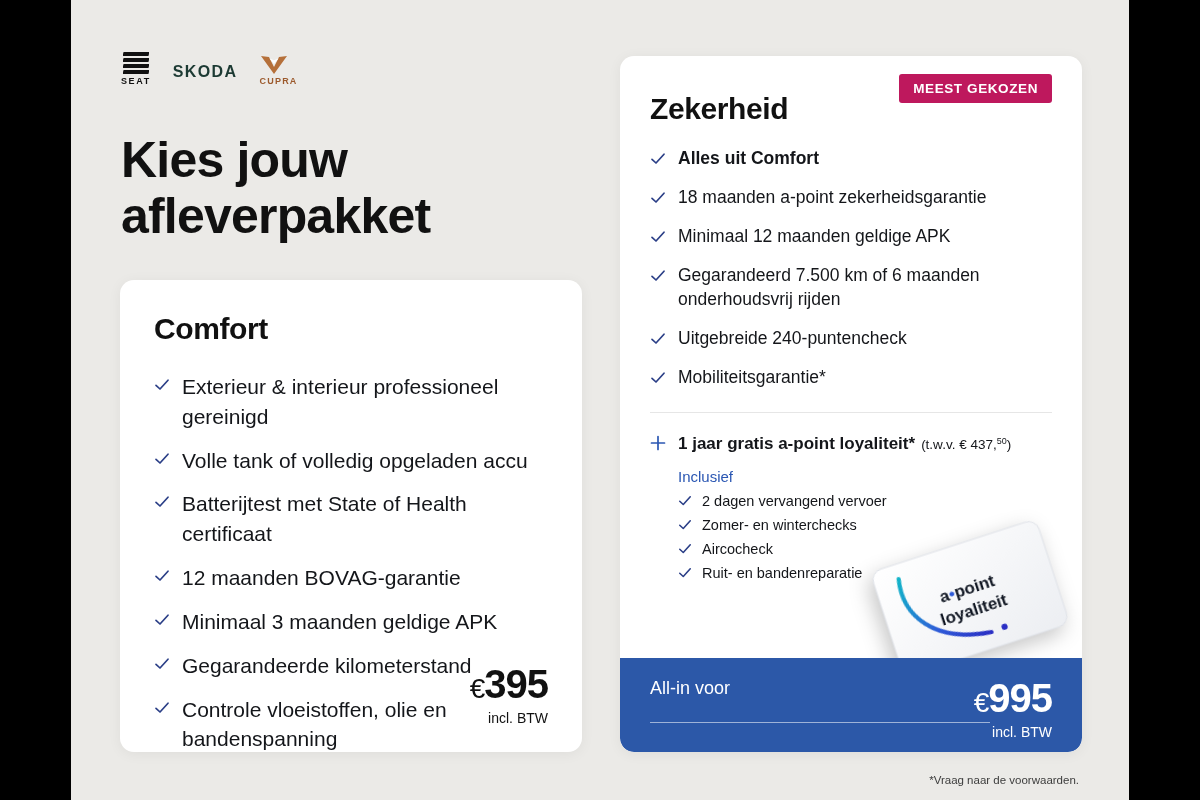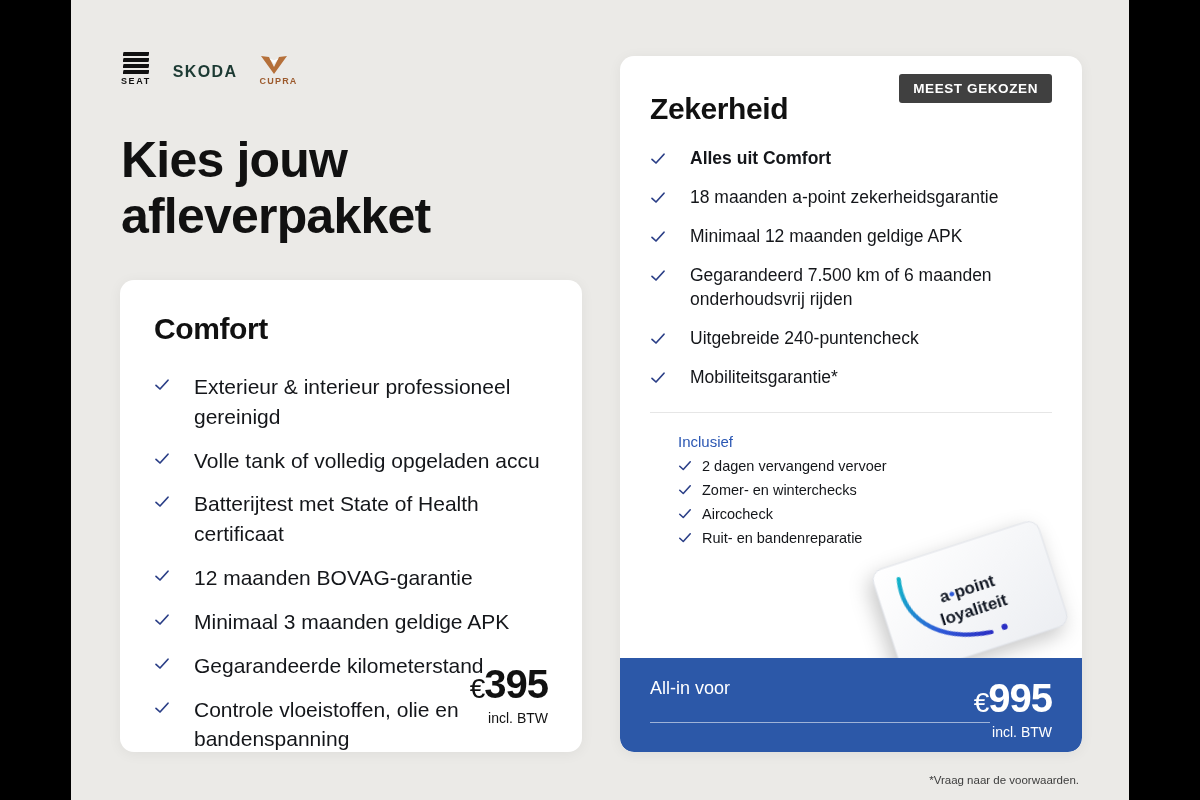--- a/index.html
+++ b/index.html
@@ -136,35 +136,35 @@
     letter-spacing: -0.4px;
   }
   .card-comfort .card-title { margin-bottom: 26px; }
   .card-zekerheid .card-title { margin-bottom: 20px; }
 
   
   .badge {
     position: absolute;
     right: 30px;
     top: 18px;
-    background: #404040;
+    background: #be185d;
     color: #ffffff;
     font-size: 13.5px;
     font-weight: 700;
     letter-spacing: 0.6px;
     padding: 7px 14px 7px 14px;
     border-radius: 3px;
   }
 
   
   .feat-list { list-style: none; }
   .feat {
     display: flex;
     align-items: flex-start;
-    gap: 24px;
+    gap: 12px;
     margin-bottom: 14px;
   }
   .chk {
     flex: 0 0 auto;
     width: 16px; height: 16px;
     margin-top: 5px;
   }
   .feat-text {
     font-size: 21px;
     line-height: 1.42;
@@ -456,20 +456,30 @@
             <svg width="16" height="16" viewBox="0 0 16 16">
                 <path d="M2 8.3 L6 12 L14 3.2" fill="none" stroke="#2b3f87" stroke-width="1.7" stroke-linecap="round" stroke-linejoin="round"></path>
               </svg>
           </span>
           <span class="feat-text">Mobiliteitsgarantie*</span>
         </li>
       </ul>
 
       <div class="divider"></div>
 
+      <div class="bonus-row">
+        <span class="plus-icon">
+          <svg width="16" height="16" viewBox="0 0 16 16">
+              <path d="M8 1.5 V14.5 M1.5 8 H14.5" stroke="#2b57b3" stroke-width="1.7" stroke-linecap="round"></path>
+            </svg>
+        </span>
+        <span>
+          <span class="bonus-title">1 jaar gratis a-point loyaliteit*</span><span class="bonus-value"><span>(t.w.v. € 437,</span><sup>50</sup><span>)</span></span>
+        </span>
+      </div>
 
       <div class="inclusief-label">Inclusief</div>
 
       <ul class="sub-list">
         <li class="sub-item">
           <span class="chk">
             <svg width="14" height="14" viewBox="0 0 16 16">
                 <path d="M2 8.3 L6 12 L14 3.2" fill="none" stroke="#2b3f87" stroke-width="1.8" stroke-linecap="round" stroke-linejoin="round"></path>
               </svg>
           </span>

